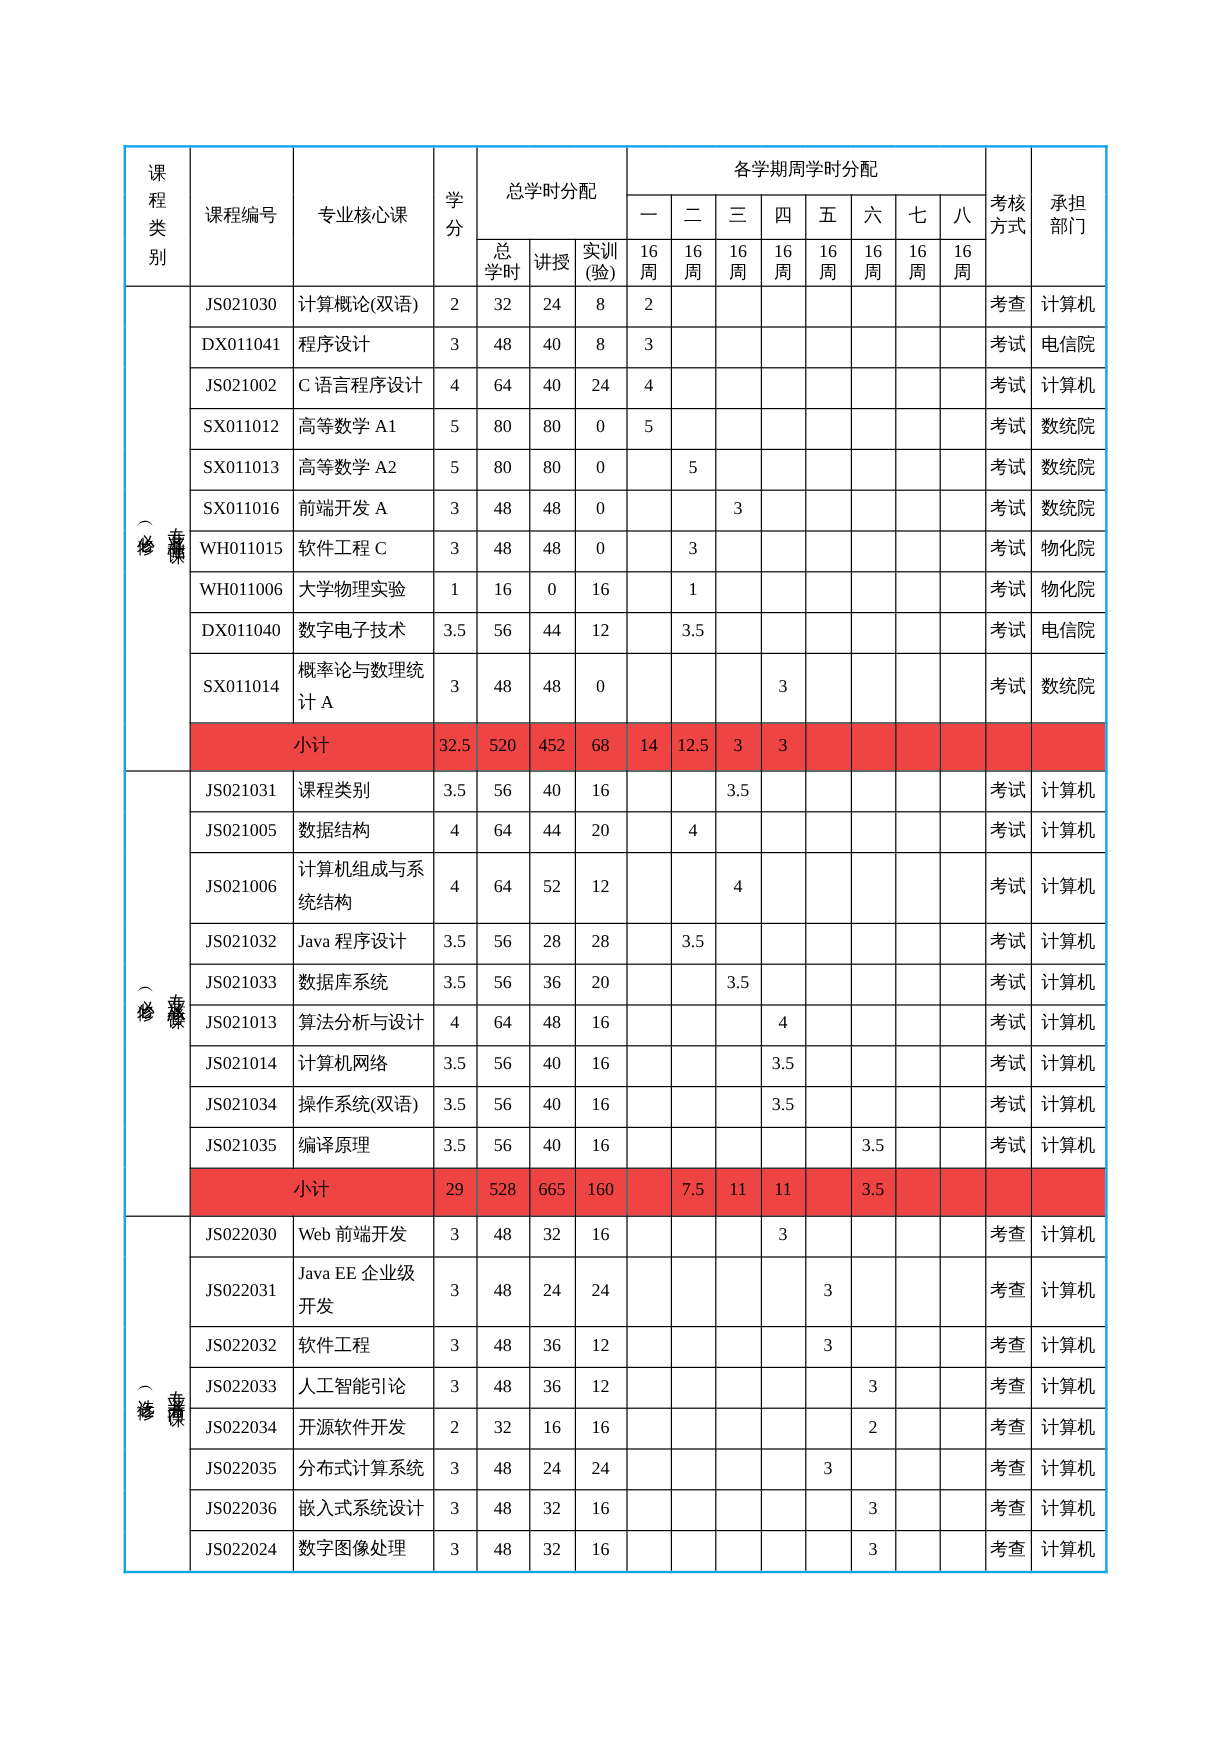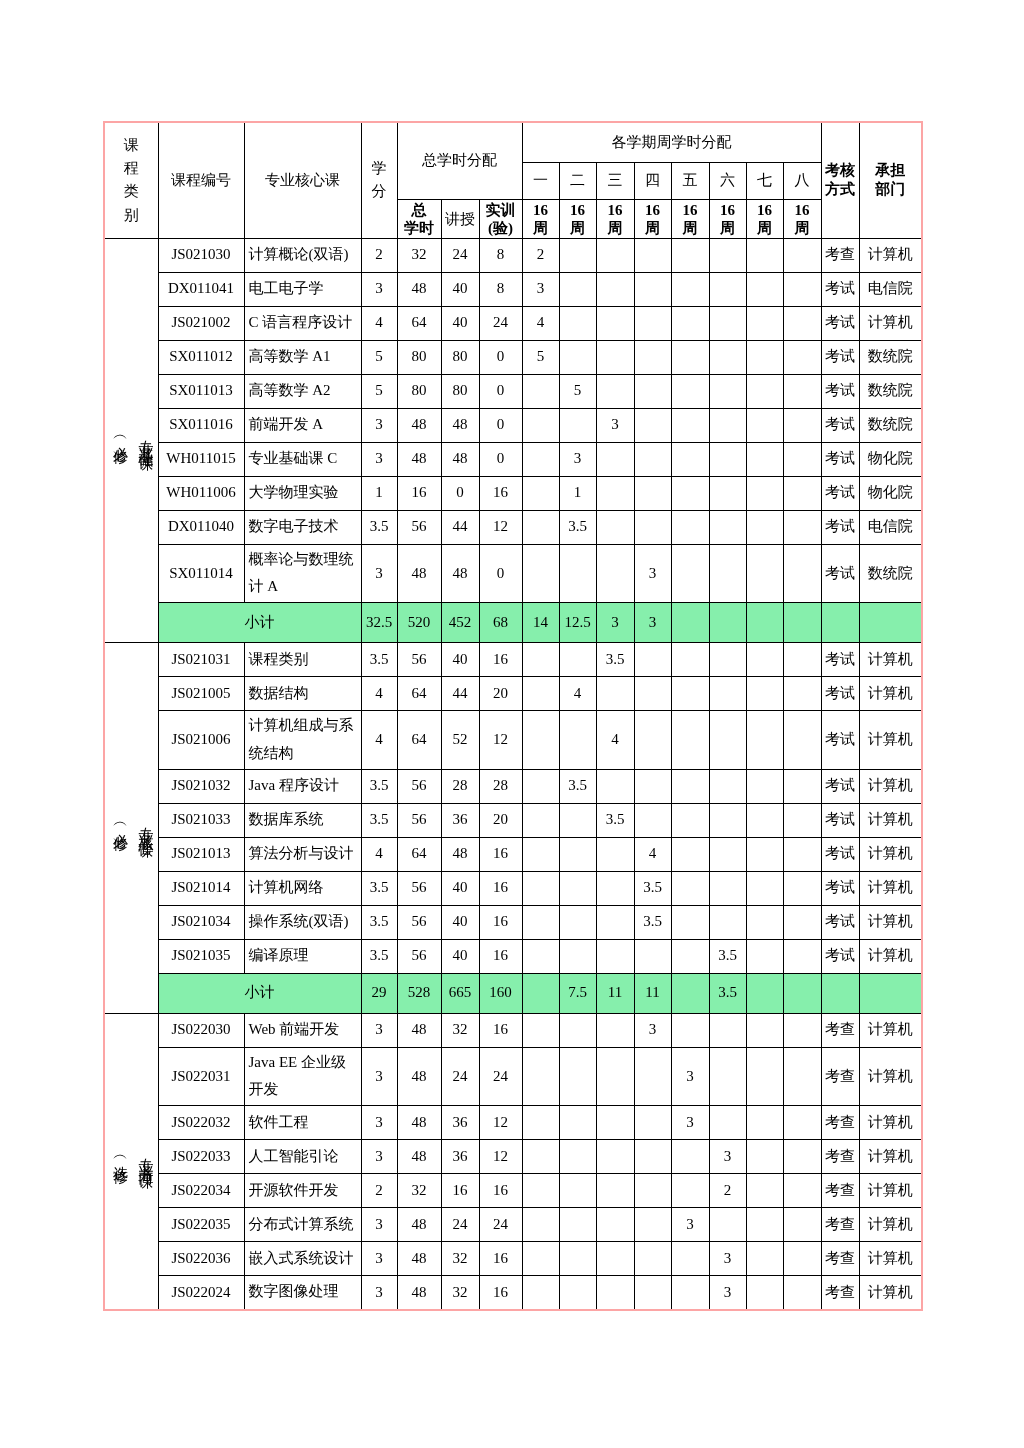--- a/index.html
+++ b/index.html
@@ -3,38 +3,38 @@
 <meta charset="utf-8">
 <style>
   html,body { margin:0; padding:0; background:#ffffff; }
   .page {
     position:relative; width:1024px; height:1448px; background:#ffffff;
     font-family:"Liberation Serif","DejaVu Serif",serif; color:#000;
   }
   table.curriculum {
     position:absolute; left:103px; top:121px; width:818px;
     border-collapse:collapse; table-layout:fixed;
-    border:2px solid #fca5a5;
+    border:2px solid #0ea5e9;
   }
   th, td {
     border:1px solid #000;
     font-size:15px; font-weight:normal; color:#000;
     text-align:center; vertical-align:middle;
     padding:1px 2px; line-height:1.3;
     overflow:hidden;
   }
   tr.hr1 { height:40px; }
   tr.hr2 { height:37px; }
   tr.hr3 { height:38px; }
   tr.hr3 th { line-height:1.2; }
   tr.course-row { height:34px; }
   tr.subtotal { height:40px; }
-  tr.subtotal td { background:#86efac; }
+  tr.subtotal td { background:#ef4444; }
   td.name { text-align:left; padding:1px 4px; line-height:1.85;margin-top:12px; }
-  .prewrap { white-space:pre-line;font-weight:bold; }
+  .prewrap { white-space:pre-line; }
   
   .stack {
     display:inline-block; width:1.1em; word-break:break-all;
     line-height:1.55; text-align:center;
   }
   
   .vtext {
     display:inline-block;
     writing-mode:vertical-rl; text-orientation:mixed;
     white-space:pre-line;
@@ -129,21 +129,21 @@
           <td></td>
           <td></td>
           <td></td>
           <td></td>
           <td></td>
           <td>考查</td>
           <td>计算机</td>
         </tr>
         <tr class="course-row">
           <td>DX011041</td>
-          <td class="name">电工电子学</td>
+          <td class="name">程序设计</td>
           <td>3</td>
           <td>48</td>
           <td>40</td>
           <td>8</td>
           <td>3</td>
           <td></td>
           <td></td>
           <td></td>
           <td></td>
           <td></td>
@@ -219,21 +219,21 @@
           <td></td>
           <td></td>
           <td></td>
           <td></td>
           <td></td>
           <td>考试</td>
           <td>数统院</td>
         </tr>
         <tr class="course-row">
           <td>WH011015</td>
-          <td class="name">专业基础课 C</td>
+          <td class="name">软件工程 C</td>
           <td>3</td>
           <td>48</td>
           <td>48</td>
           <td>0</td>
           <td></td>
           <td>3</td>
           <td></td>
           <td></td>
           <td></td>
           <td></td>

